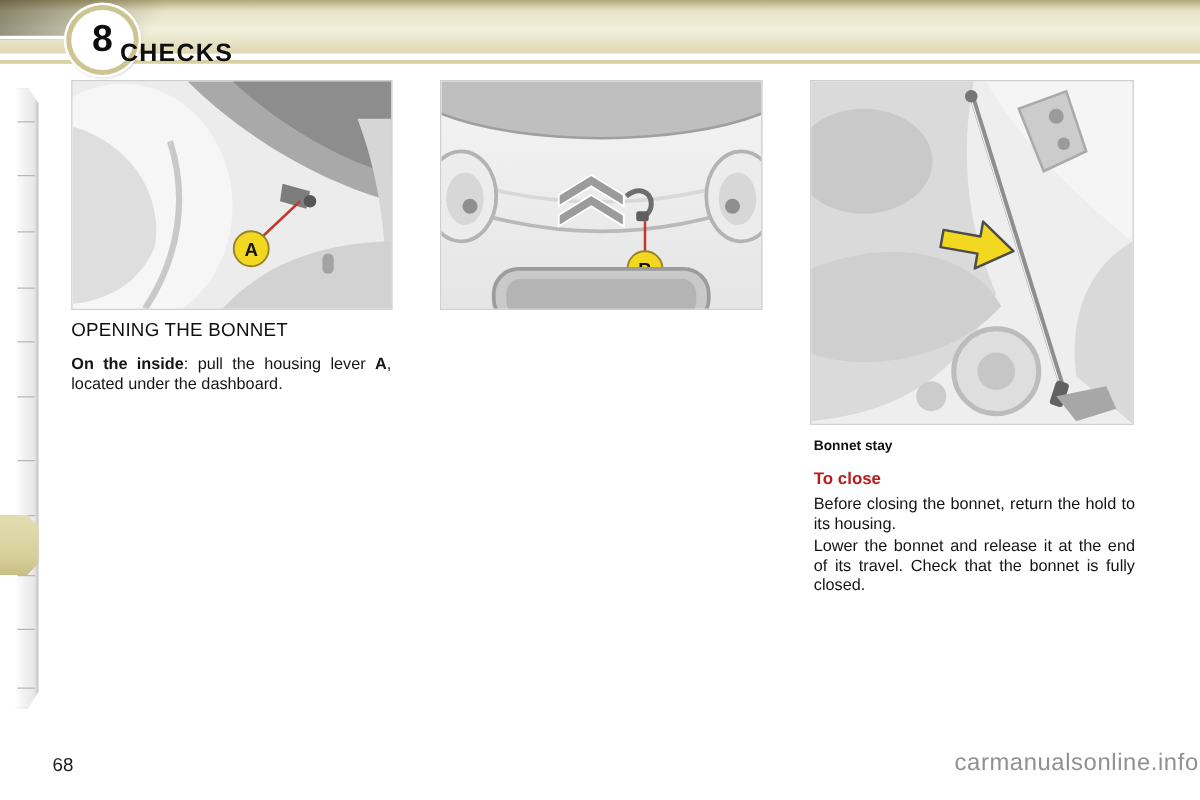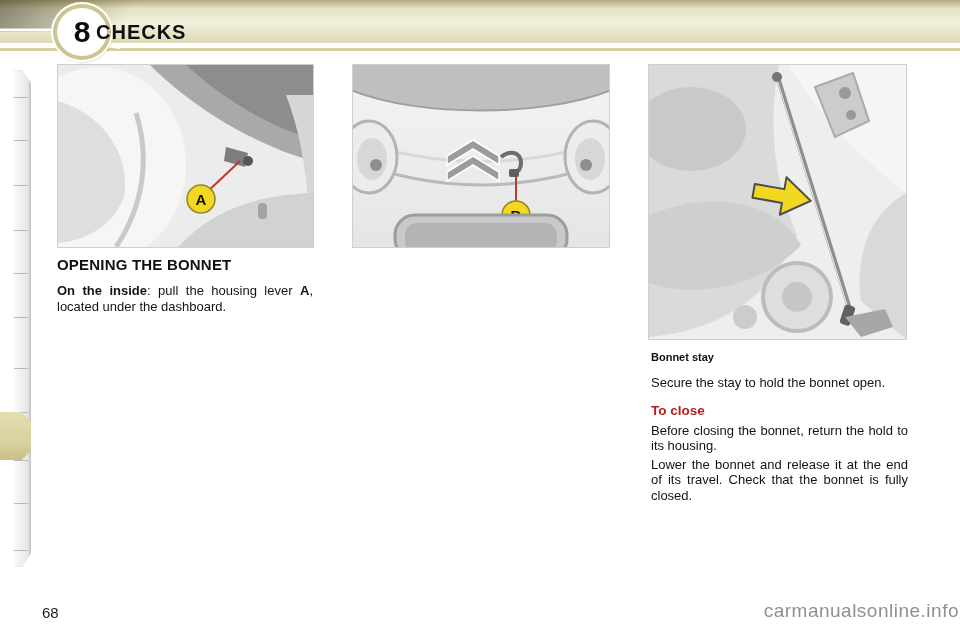--- a/index.html
+++ b/index.html
@@ -12,21 +12,21 @@
         border-bottom:5px solid #ffffff;}
   .band::after{content:'';position:absolute;left:0;top:0;width:170px;height:32px;
         background:linear-gradient(125deg,rgba(52,45,22,0.55),rgba(52,45,22,0) 72%);}
   .khaki-line{position:absolute;left:0;top:48px;width:960px;height:3px;background:#d6d0a2;}
   .swoosh{position:absolute;left:0;top:0;}
   .chapter-badge{position:absolute;left:53px;top:4px;width:50px;height:48px;background:#ffffff;
         border:4px solid #cdc591;border-radius:50%;
         box-shadow:0 0 0 2px #ffffff,1px 2px 3px rgba(0,0,0,0.25);
         display:flex;align-items:center;justify-content:center;
         font-size:30px;font-weight:bold;color:#0d0d0d;z-index:3;}
-  .page-title{position:absolute;left:96px;top:21px;font-size:20px;font-weight:bold;
+  .page-title{position:absolute;left:96px;top:32px;font-size:20px;font-weight:bold;
         letter-spacing:1px;color:#0f0f0f;z-index:3;}
 
   
   .chapter-strip{position:absolute;left:12px;top:70px;width:19px;height:497px;
         background:linear-gradient(90deg,#ffffff 0%,#f2f2f2 40%,#e2e2e2 100%);
         box-shadow:inset -2px 0 2px rgba(0,0,0,0.13);
         clip-path:polygon(0 0,55% 0,100% 2.6%,100% 97.2%,55% 100%,0 100%);}
   .tick{position:absolute;left:2px;right:3px;height:1px;background:#b7b7b7;}
   .chapter-tab{position:absolute;left:0;top:412px;width:31px;height:48px;
         background:linear-gradient(180deg,#e4ddb0 0%,#d7cf9b 70%,#c8bf85 100%);
@@ -35,21 +35,21 @@
 
   
   .photo{position:absolute;margin:0;padding:0;border:1px solid #cfcfcf;background:#ececec;overflow:hidden;}
   .photo svg{display:block;}
   .f1{left:57px;top:64px;width:255px;height:182px;}
   .f2{left:352px;top:64px;width:256px;height:182px;}
   .f3{left:648px;top:64px;width:257px;height:274px;}
 
   
   .h-opening{position:absolute;left:57px;top:256px;width:256px;margin:0;
-        font-size:15px;font-weight:bold;letter-spacing:0.2px;color:#101010;}
+        font-size:15px;font-weight:normal;letter-spacing:0.2px;color:#101010;}
   .p-inside{position:absolute;left:57px;top:283px;width:256px;margin:0;}
   .p-outside{position:absolute;left:352px;top:283px;width:257px;margin:0;}
   .bodytext{font-size:13px;line-height:15.5px;text-align:justify;color:#141414;}
   .bodytext b{font-weight:bold;}
   .col3{position:absolute;left:651px;top:351px;width:257px;}
   .col3 h3{margin:0 0 12px 0;font-size:11px;font-weight:bold;color:#101010;}
   .col3 .p1{margin:0 0 12px 0;}
   .col3 h4{margin:0 0 5px 0;font-size:13.5px;font-weight:bold;color:#b91c1c;}
   .col3 .p2{margin:0 0 3px 0;}
   .col3 .p3{margin:0;}
@@ -169,21 +169,20 @@
       </g>
     </svg>
   </figure>
 
   <h2 class="h-opening">OPENING THE BONNET</h2>
   <p class="p-inside bodytext"><b>On the inside</b><span>: pull the housing lever </span><b>A</b><span>, located under the dashboard.</span></p>
 
 
   <section class="col3">
     <h3>Bonnet stay</h3>
-    <p class="p1 bodytext">Secure the stay to hold the bonnet open.</p>
     <h4>To close</h4>
     <p class="p2 bodytext">Before closing the bonnet, return the hold to its housing.</p>
     <p class="p3 bodytext">Lower the bonnet and release it at the end of its travel. Check that the bonnet is fully closed.</p>
   </section>
 
   <div class="page-number">68</div>
   <div class="watermark">carmanualsonline.info</div>
 
 </div>
 

